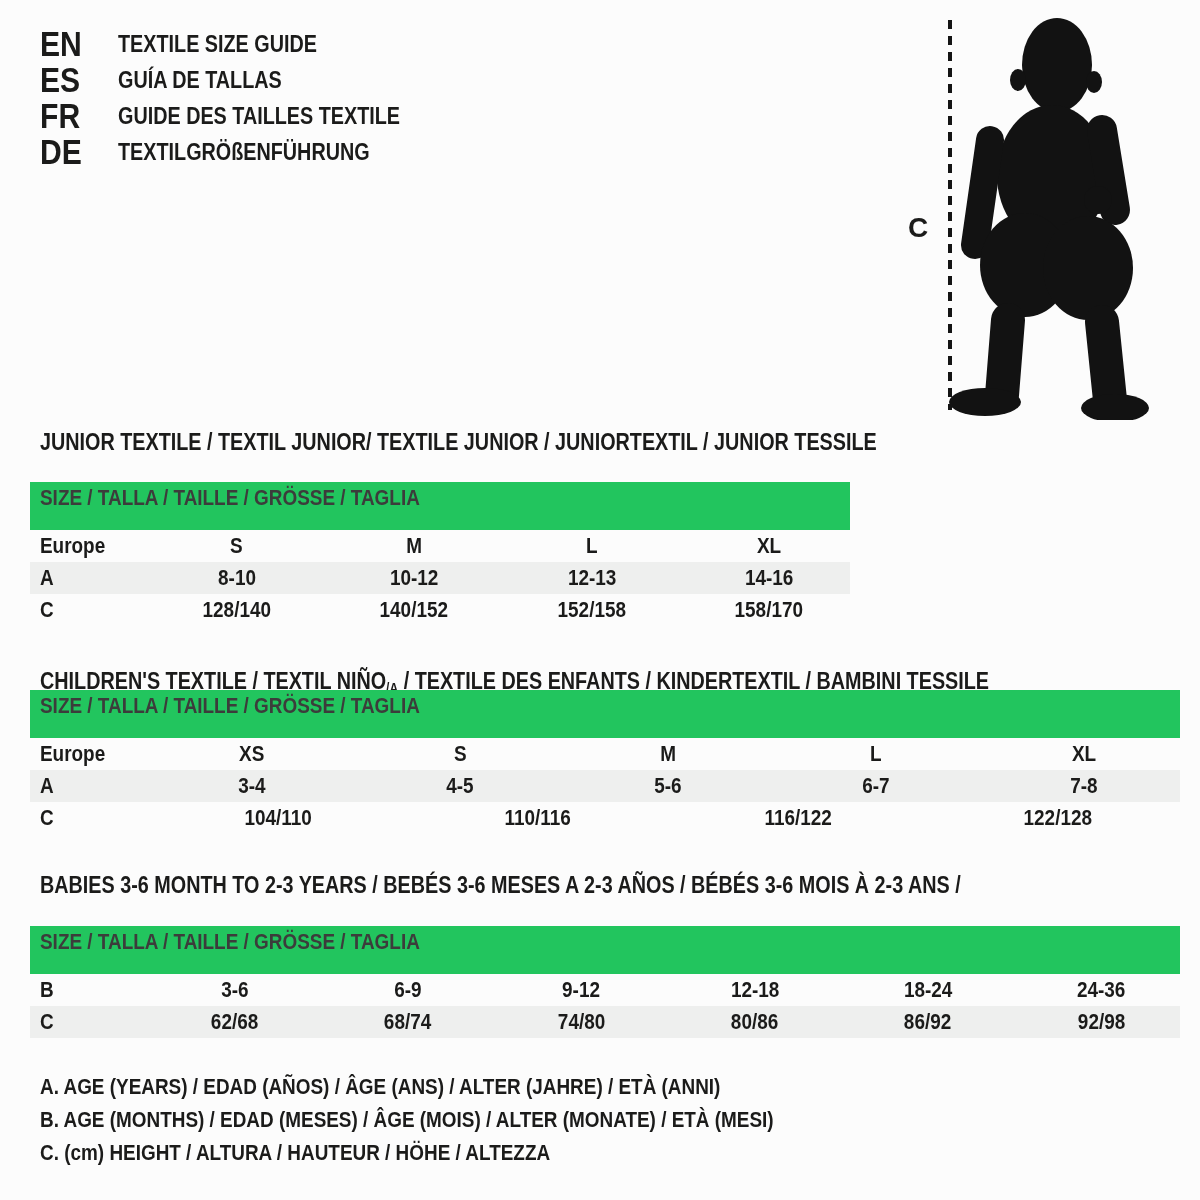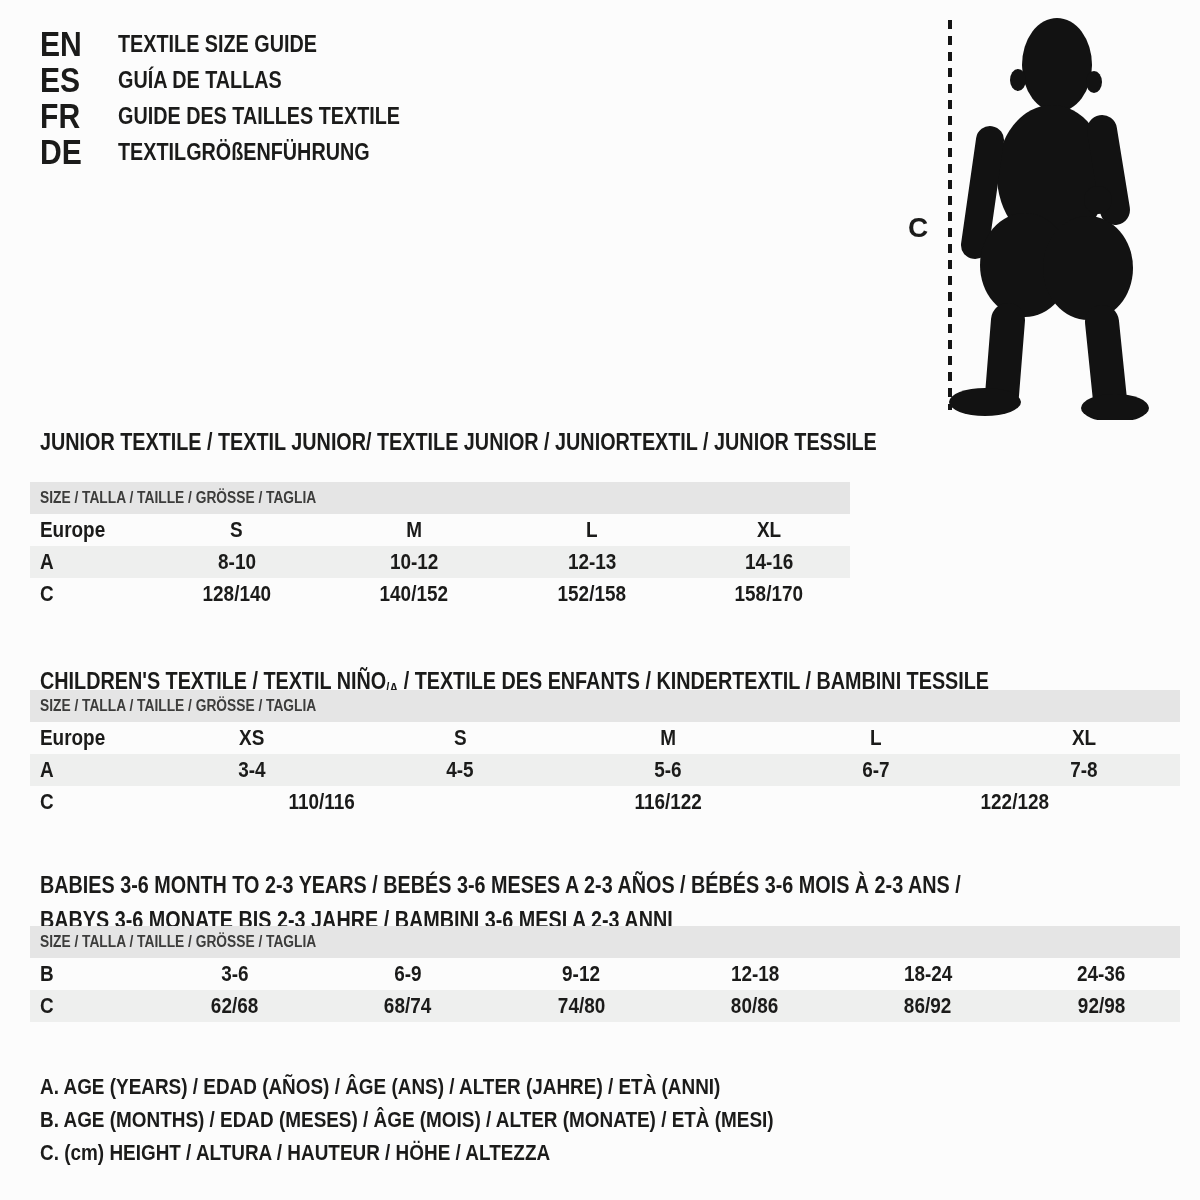--- a/index.html
+++ b/index.html
@@ -20,22 +20,22 @@
   
   .fig-svg{position:absolute;left:930px;top:10px;}
   .c-label{position:absolute;left:908px;top:212px;font-size:28px;}
 
   
   .sec-title{position:absolute;left:40px;font-size:23px;line-height:26px;}
   .sub{font-size:14px;vertical-align:-4px;}
 
   
   .tbl{position:absolute;left:30px;}
-  .thead{height:32px;line-height:32px;background:#e5e5e5;color:#3c3c3b;
-         font-size:16px;padding-left:10px;box-sizing:border-box;}
+  .thead{height:48px;line-height:32px;background:#22c55e;color:#3c3c3b;
+         font-size:22px;padding-left:10px;box-sizing:border-box;}
   .trow{display:flex;height:32px;line-height:32px;font-size:22px;gap:16px;}
   .row-alt{background:#eeefee;}
   .tlabel{width:110px;padding-left:10px;box-sizing:border-box;text-align:left;}
   .cell{flex:1;text-align:center;}
 
   
   .legend{position:absolute;left:40px;top:1070px;font-size:22px;}
   .legend-line{height:33px;line-height:33px;}
 </style>
 </head>
@@ -126,29 +126,29 @@
   <div class="trow row-alt">
     <div class="tlabel"><span class="cond">A</span></div>
     <div class="cell"><span class="cond-c">3-4</span></div>
     <div class="cell"><span class="cond-c">4-5</span></div>
     <div class="cell"><span class="cond-c">5-6</span></div>
     <div class="cell"><span class="cond-c">6-7</span></div>
     <div class="cell"><span class="cond-c">7-8</span></div>
   </div>
   <div class="trow">
     <div class="tlabel"><span class="cond">C</span></div>
+    <div class="cell"><span class="cond-c">104/110</span></div>
     <div class="cell"><span class="cond-c">110/116</span></div>
     <div class="cell"><span class="cond-c">116/122</span></div>
     <div class="cell"><span class="cond-c">122/128</span></div>
   </div>
 </div>
 
 <div class="sec-title" style="top:868px;line-height:35px;">
   <div><span class="cond">BABIES 3-6 MONTH TO 2-3 YEARS / BEBÉS 3-6 MESES A 2-3 AÑOS / BÉBÉS 3-6 MOIS À 2-3 ANS /</span></div>
-  <div><span class="cond">BABYS 3-6 MONATE BIS 2-3 JAHRE / BAMBINI 3-6 MESI A 2-3 ANNI</span></div>
 </div>
 <div class="tbl" style="top:926px;width:1150px;">
   <div class="thead"><span class="cond">SIZE / TALLA / TAILLE / GRÖSSE / TAGLIA</span></div>
   <div class="trow">
     <div class="tlabel"><span class="cond">B</span></div>
     <div class="cell"><span class="cond-c">3-6</span></div>
     <div class="cell"><span class="cond-c">6-9</span></div>
     <div class="cell"><span class="cond-c">9-12</span></div>
     <div class="cell"><span class="cond-c">12-18</span></div>
     <div class="cell"><span class="cond-c">18-24</span></div>

